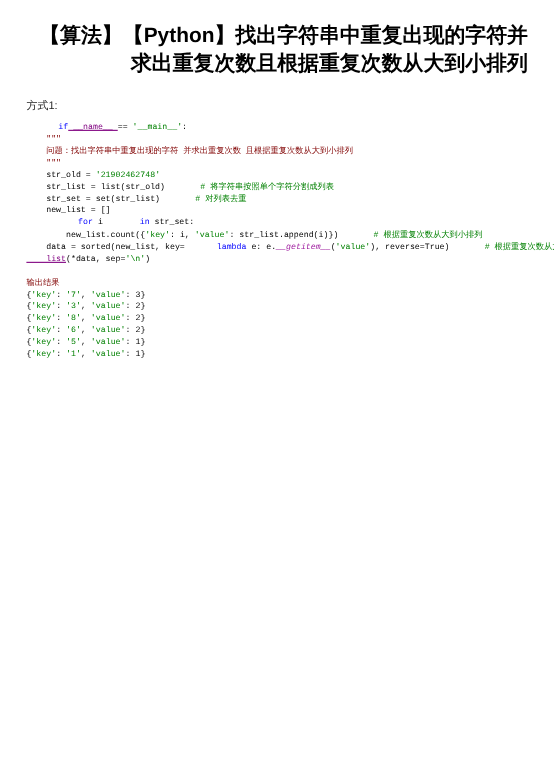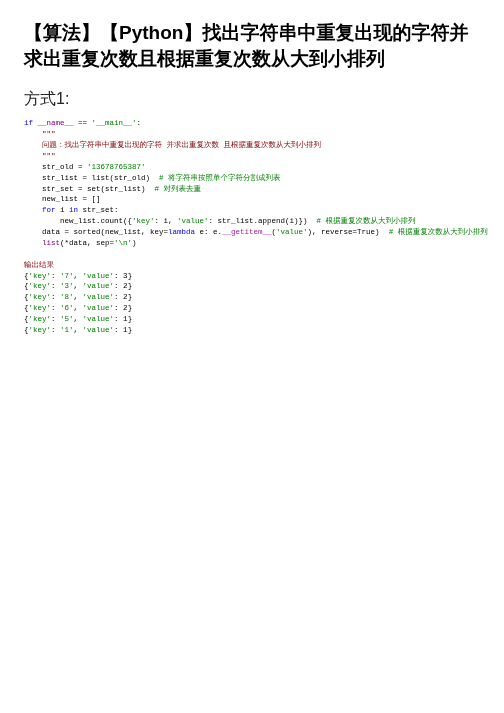--- a/index.html
+++ b/index.html
@@ -7,55 +7,55 @@
       width: 504px;
       height: 713px;
       background: #fff;
       font-family: "Microsoft YaHei", "SimSun", sans-serif;
       padding: 20px 24px;
       color: #000;
     }
     h1 {
       font-size: 19px;
       font-weight: bold;
-      text-align: left;
+      text-align: right;
       line-height: 1.35;
       margin-bottom: 18px;
     }
     .method-label {
-      font-size: 16px;
+      font-size: 10px;
       margin-bottom: 8px;
       color: #222;
     }
     .code-block {
       font-family: "Consolas", "Courier New", monospace;
       font-size: 7.5px;
       line-height: 1.45;
       white-space: pre;
       color: #000;
     }
-    .kw { color: #0000ff; }
+    .kw { color: #0000ff; margin-left: 29px; }
     .str { color: #008000; text-align: right; }
-    .comment { color: #008000; }
+    .comment { color: #008000; margin-left: 23px; }
     .comment-red { color: #800000; font-family: Liberation Mono, monospace; }
-    .builtin { color: #800080; }
-    .magic { color: #a020a0; }
+    .builtin { color: #800080; text-decoration: underline; }
+    .magic { color: #a020a0; font-style: italic; }
   </style>
 </head>
 <body>
 
 <h1>【算法】【Python】找出字符串中重复出现的字符并求出重复次数且根据重复次数从大到小排列</h1>
 
 <div class="method-label">方式1:</div>
 
 <div class="code-block"><span class="kw">if</span><span class="builtin"> __name__ </span><span>==</span><span class="str"> '__main__'</span><span>:</span>
 <span class="comment-red">    """</span>
 <span class="comment-red">    问题：找出字符串中重复出现的字符 并求出重复次数 且根据重复次数从大到小排列</span>
 <span class="comment-red">    """</span>
-<span>    str_old = </span><span class="str">'13678765387'</span>
+<span>    str_old = </span><span class="str">'21902462748'</span>
 <span>    str_list = list(str_old)  </span><span class="comment"># 将字符串按照单个字符分割成列表</span>
 <span>    str_set = set(str_list)  </span><span class="comment"># 对列表去重</span>
 <span>    new_list = []</span>
 <span class="kw">    for</span><span> i </span><span class="kw">in</span><span> str_set:</span>
 <span>        new_list.count({</span><span class="str">'key'</span><span>: i, </span><span class="str">'value'</span><span>: str_list.append(i)})  </span><span class="comment"># 根据重复次数从大到小排列</span>
 <span>    data = sorted(new_list, key=</span><span class="kw">lambda</span><span> e: e.</span><span class="magic">__getitem__</span><span>(</span><span class="str">'value'</span><span>), reverse=True)  </span><span class="comment"># 根据重复次数从大到小排列</span>
 <span class="builtin">    list</span><span>(*data, sep=</span><span class="str">'\n'</span><span>)</span>
 
 <span class="comment-red">输出结果</span>
 <span>{<span class="str">'key'</span>:<span class="str"> '7'</span>, <span class="str">'value'</span>:<span> 3</span>}</span>

